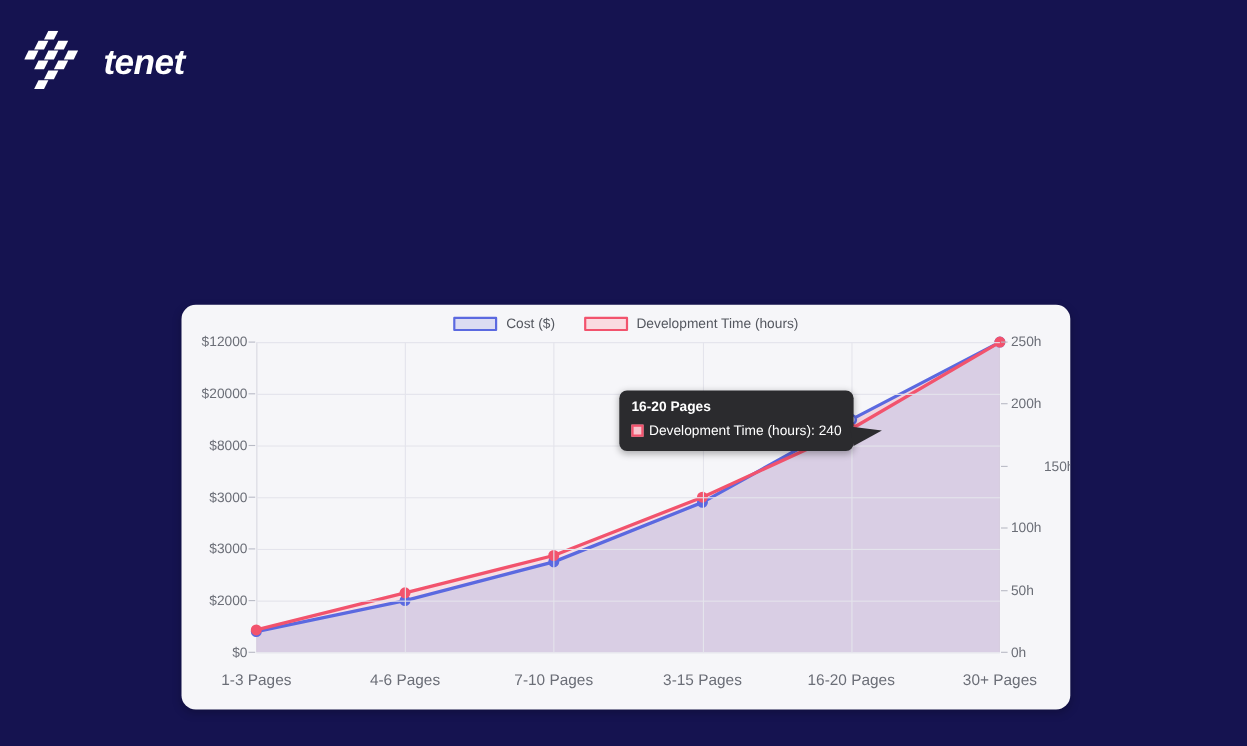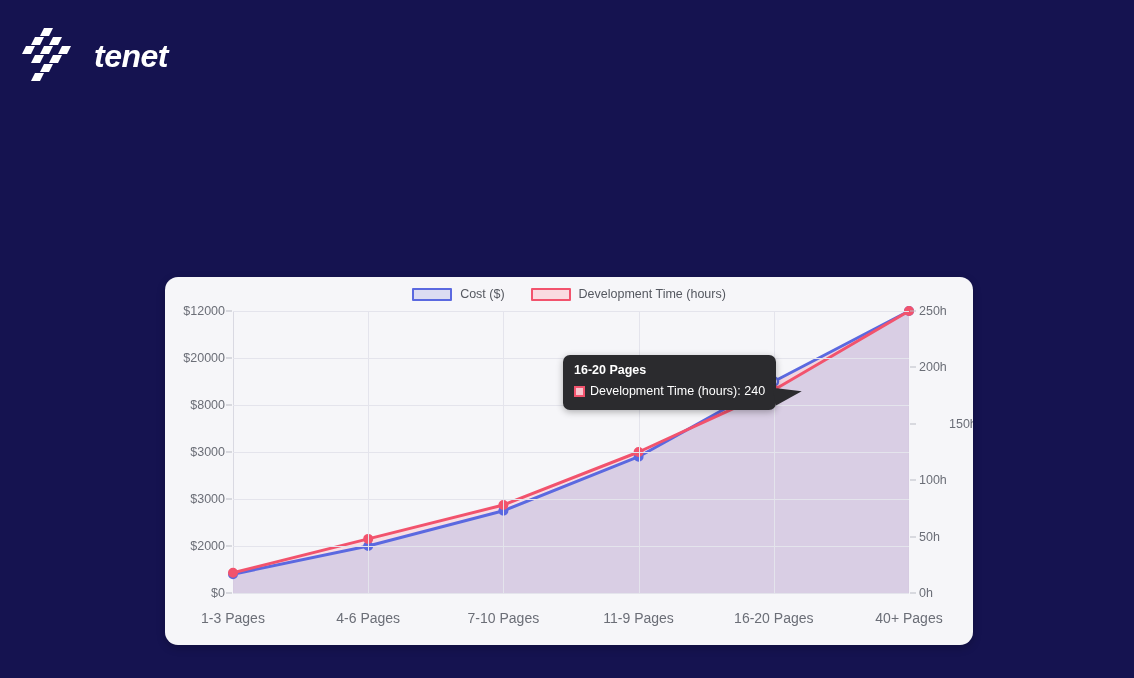--- a/index.html
+++ b/index.html
@@ -275,24 +275,24 @@
       <div class="y-tick right" style="top: 56.4px;"></div>
       <div class="y-label-right" style="top: 56.4px;">200h</div>
       <div class="y-tick right" style="top: 0px;"></div>
       <div class="y-label-right" style="top: 0px;">250h</div>
       <div class="x-label" style="left: 0px;">1-3 Pages</div>
       <div class="grid-line-v" style="left: 135.2px;"></div>
       <div class="x-label" style="left: 135.2px;">4-6 Pages</div>
       <div class="grid-line-v" style="left: 270.4px;"></div>
       <div class="x-label" style="left: 270.4px;">7-10 Pages</div>
       <div class="grid-line-v" style="left: 405.6px;"></div>
-      <div class="x-label" style="left: 405.6px;">11-9 Pages</div>
+      <div class="x-label" style="left: 405.6px;">3-15 Pages</div>
       <div class="grid-line-v" style="left: 540.8px;"></div>
       <div class="x-label" style="left: 540.8px;">16-20 Pages</div>
-      <div class="x-label" style="left: 676px;">40+ Pages</div>
+      <div class="x-label" style="left: 676px;">30+ Pages</div>
     </div>
 
   <div class="tooltip">
     <div class="tooltip-caret"></div>
     <div class="tooltip-title">16-20 Pages</div>
     <div class="tooltip-row">
       <span class="tt-swatch time"></span>
       <span>Development Time (hours): 240</span>
     </div>
   </div>

